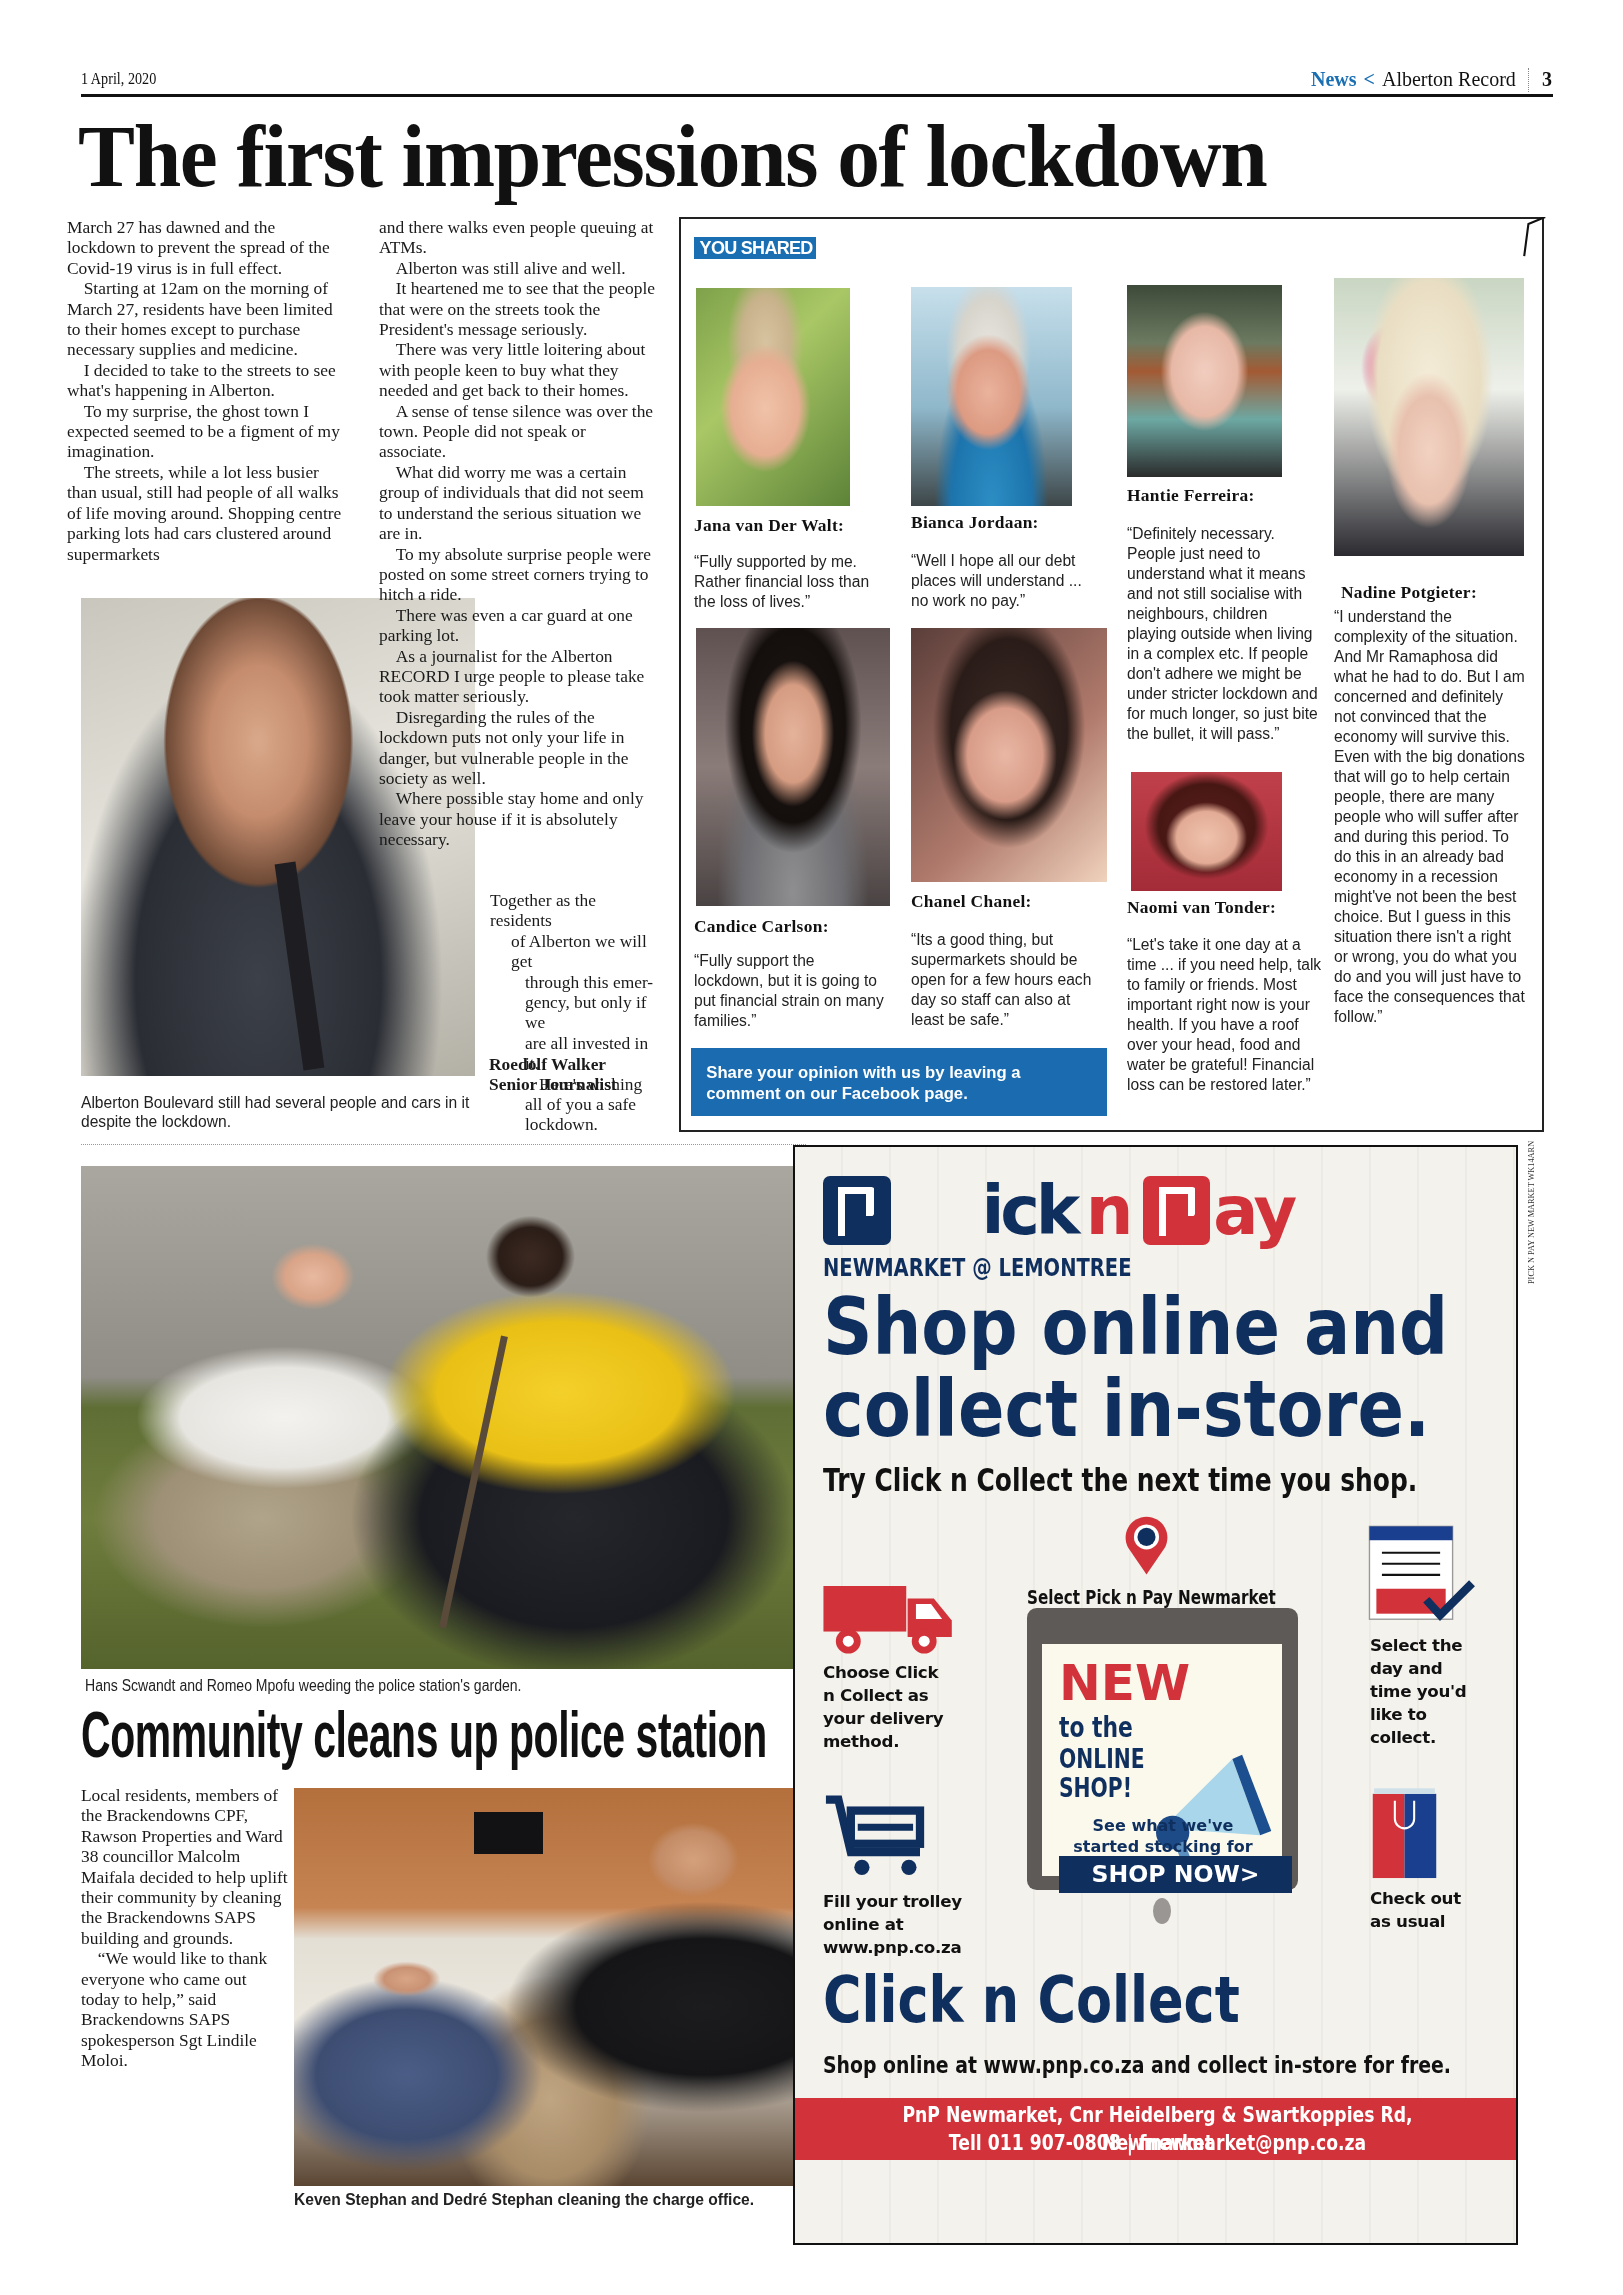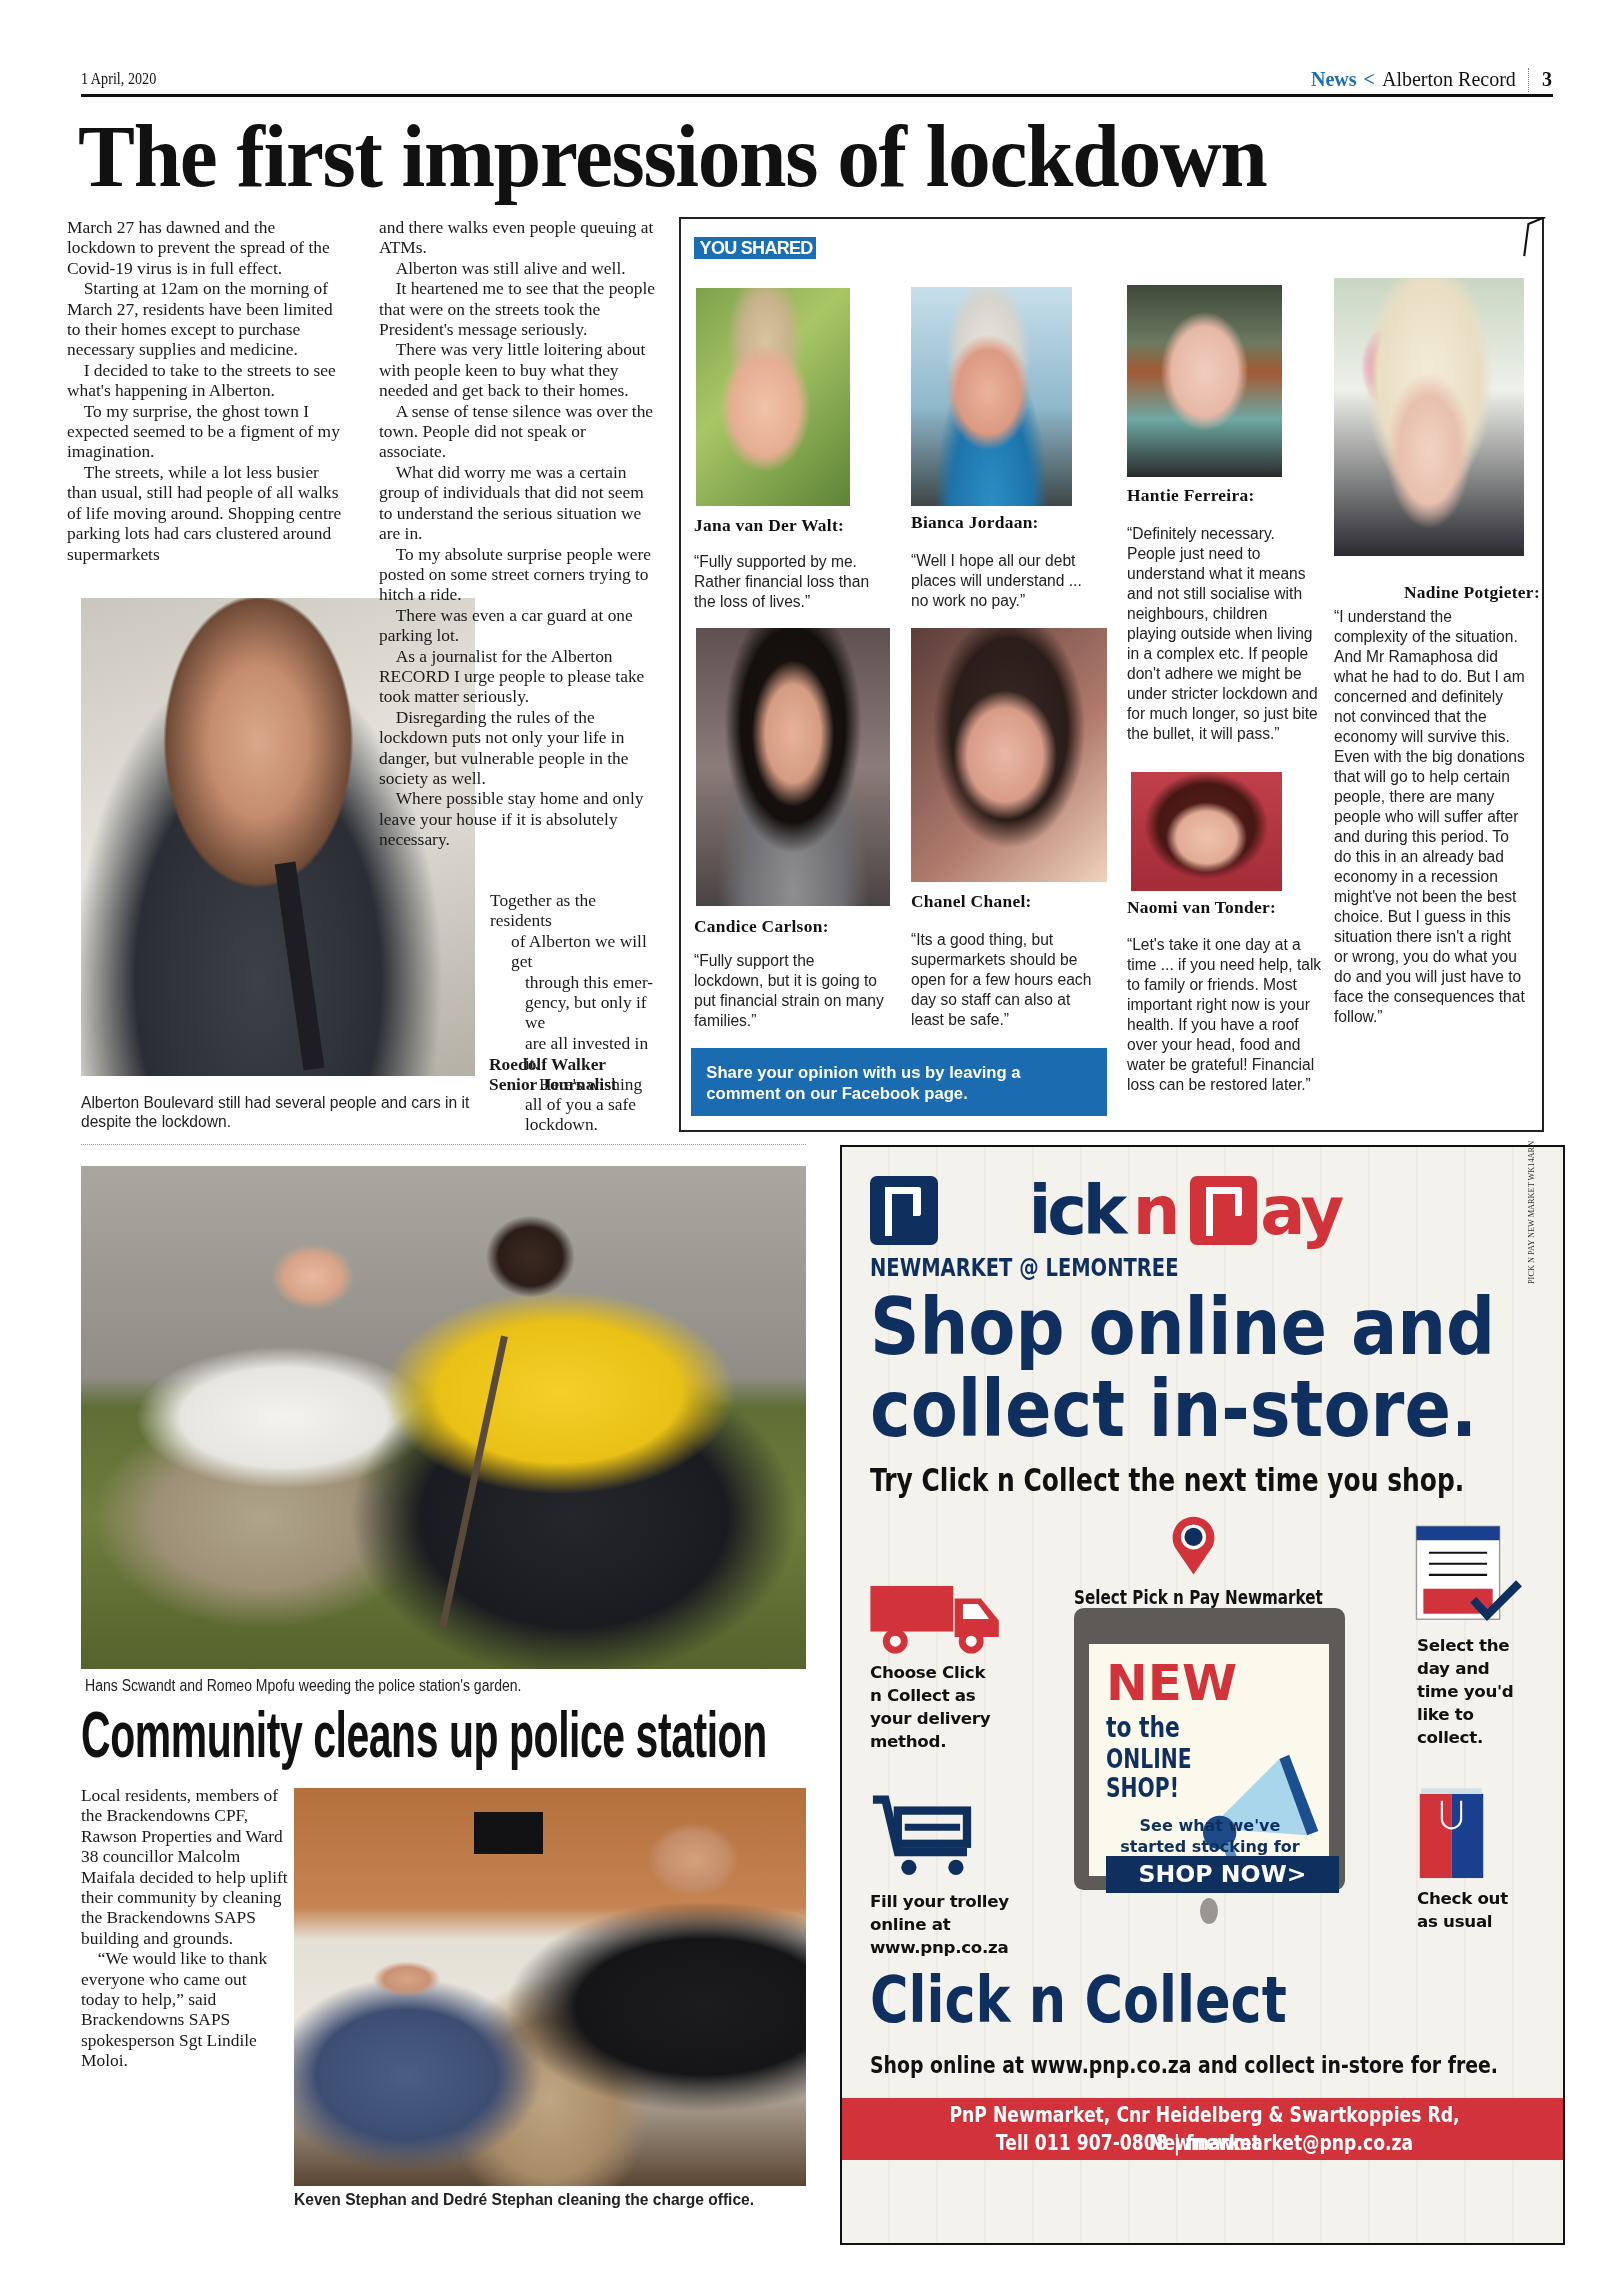--- a/index.html
+++ b/index.html
@@ -19,21 +19,21 @@
   .rule-top{left:81px;top:94px;width:1472px;height:2.8px;background:#111}
   .headline{left:78px;top:111px;font-size:89px;font-weight:bold;letter-spacing:-1.4px;line-height:90px;white-space:nowrap;transform:scaleX(.96);transform-origin:left}
   .ys-box{left:679px;top:217px;width:865px;height:915px;border:2.1px solid #222}
   .ys-tag{left:694px;top:237px;width:122px;height:22px;background:#1a6fb3;color:#fff;font-family:"Liberation Sans",sans-serif;font-weight:bold;font-size:18px;line-height:22px;padding-left:5.6px;letter-spacing:-0.7px}
   .name{font-family:"Liberation Serif",serif;font-weight:bold;font-size:17.4px;letter-spacing:0.3px}
   .quote{font-family:"Liberation Sans",sans-serif;font-size:15.6px;line-height:20px;color:#222}
   .fb-bar{left:691px;top:1048px;width:416px;height:68px;background:#1a6bb0;color:#fff;font-family:"Liberation Sans",sans-serif;font-weight:bold;font-size:16.7px;line-height:21px;padding:14px 15.3px}
   .divider-dot{left:81px;top:1144px;width:725px;height:0;border-top:1.4px dotted #999}
   .caption{font-family:"Liberation Sans",sans-serif;font-size:15.6px;line-height:19.4px;color:#222}
   .h2{left:81px;top:1701px;font-family:"Liberation Sans",sans-serif;font-size:64px;line-height:69px;white-space:nowrap;transform:scaleX(.64);transform-origin:left;letter-spacing:-0.7px}
-  .ad{left:840px;top:1145px;width:725px;height:1100px;border:2.1px solid #111;background:repeating-linear-gradient(90deg,#f4f2ec 0,#f4f2ec 46px,#e5e2da 47px,#f7f5ef 48px);overflow:hidden}
+  .ad{left:793px;top:1145px;width:725px;height:1100px;border:2.1px solid #111;background:repeating-linear-gradient(90deg,#f4f2ec 0,#f4f2ec 46px,#e5e2da 47px,#f7f5ef 48px);overflow:hidden}
   .ad .navy{color:#0f2f5e}
   .ad .red{color:#d2323a}
   .adsans{font-family:"DejaVu Sans",sans-serif}
   .condensed{transform:scaleX(.78);transform-origin:left;white-space:nowrap}
 </style>
 </head>
 <body>
 
 <div class="abs serif dateline">1 April, 2020</div>
 <div class="abs serif folio">
@@ -98,21 +98,21 @@
 <div class="photo" style="left:911px;top:287px;width:161px;height:219px;background:radial-gradient(ellipse at 48% 48%,#eab29c 0,#dc9a82 26%,transparent 36%),radial-gradient(ellipse at 48% 30%,#e8e6e0 0,#d7d4cc 25%,transparent 36%),radial-gradient(ellipse at 50% 100%,#2c8ec4 0,#1d74ad 35%,transparent 50%),linear-gradient(180deg,#c7dfeb,#8fb8cb 55%,#3d4648)"></div>
 <div class="photo" style="left:1127px;top:285px;width:155px;height:192px;background:radial-gradient(ellipse at 50% 45%,#f1cdbf 0,#e7b8a6 30%,transparent 40%),linear-gradient(180deg,#3d4a39 0,#6c7a61 30%,#a35a34 45%,#6da8a3 70%,#2a2b2b)"></div>
 <div class="photo" style="left:1334px;top:278px;width:190px;height:278px;background:radial-gradient(ellipse at 50% 62%,#f2d2c2 0,#e8c0ae 22%,transparent 32%),radial-gradient(ellipse at 50% 36%,#f4ecd8 0,#e9dec3 38%,transparent 48%),radial-gradient(ellipse at 30% 32%,#f0a6c0 0,#e485a7 10%,transparent 16%),linear-gradient(180deg,#c9d6c2,#eef0ea 40%,#2a2a30)"></div>
 
 <div class="abs name" style="left:694px;top:515px">Jana van Der Walt:</div>
 <div class="abs quote" style="left:694px;top:552px;width:187px">“Fully supported by me. Rather financial loss than the loss of lives.”</div>
 <div class="abs name" style="left:911px;top:512px">Bianca Jordaan:</div>
 <div class="abs quote" style="left:911px;top:551px;width:180px">“Well I hope all our debt places will understand ... no work no pay.”</div>
 <div class="abs name" style="left:1127px;top:485px">Hantie Ferreira:</div>
 <div class="abs quote" style="left:1127px;top:524px;width:194px">“Definitely necessary. People just need to understand what it means and not still socialise with neighbours, children playing outside when living in a complex etc. If people don't adhere we might be under stricter lockdown and for much longer, so just bite the bullet, it will pass.”</div>
-<div class="abs name" style="left:1404px;top:582px">Nadine Potgieter:</div>
+<div class="abs name" style="left:1341px;top:582px">Nadine Potgieter:</div>
 <div class="abs quote" style="left:1334px;top:607px;width:194px">“I understand the complexity of the situation. And Mr Ramaphosa did what he had to do. But I am concerned and definitely not convinced that the economy will survive this. Even with the big donations that will go to help certain people, there are many people who will suffer after and during this period. To do this in an already bad economy in a recession might've not been the best choice. But I guess in this situation there isn't a right or wrong, you do what you do and you will just have to face the consequences that follow.”</div>
 
 <div class="photo" style="left:696px;top:628px;width:194px;height:278px;background:radial-gradient(ellipse at 50% 38%,#e4b29a 0,#d59c82 20%,transparent 30%),radial-gradient(ellipse at 50% 35%,#1c1614 0,#140f0d 38%,transparent 50%),radial-gradient(ellipse at 50% 95%,#8e8e90 0,#6f6f73 35%,transparent 55%),linear-gradient(180deg,#5e5150,#8a7c79 50%,#4a4343)"></div>
 <div class="photo" style="left:911px;top:628px;width:196px;height:254px;background:radial-gradient(ellipse at 48% 50%,#e8b7a4 0,#d89c88 26%,transparent 36%),radial-gradient(ellipse at 50% 40%,#3a2a26 0,#2a1c18 42%,transparent 55%),linear-gradient(135deg,#5b3e3a,#b07a6c 60%,#f0d2bd)"></div>
 <div class="photo" style="left:1131px;top:772px;width:151px;height:119px;background:radial-gradient(ellipse at 50% 55%,#efc2ad 0,#e2ab95 28%,transparent 38%),radial-gradient(ellipse at 50% 45%,#5a1f1c 0,#471714 45%,transparent 58%),linear-gradient(180deg,#c0404a,#a32c38)"></div>
 
 <div class="abs name" style="left:694px;top:916px">Candice Carlson:</div>
 <div class="abs quote" style="left:694px;top:951px;width:194px">“Fully support the lockdown, but it is going to put financial strain on many families.”</div>
 <div class="abs name" style="left:911px;top:891px">Chanel Chanel:</div>
 <div class="abs quote" style="left:911px;top:930px;width:194px">“Its a good thing, but supermarkets should be open for a few hours each day so staff can also at least be safe.”</div>

